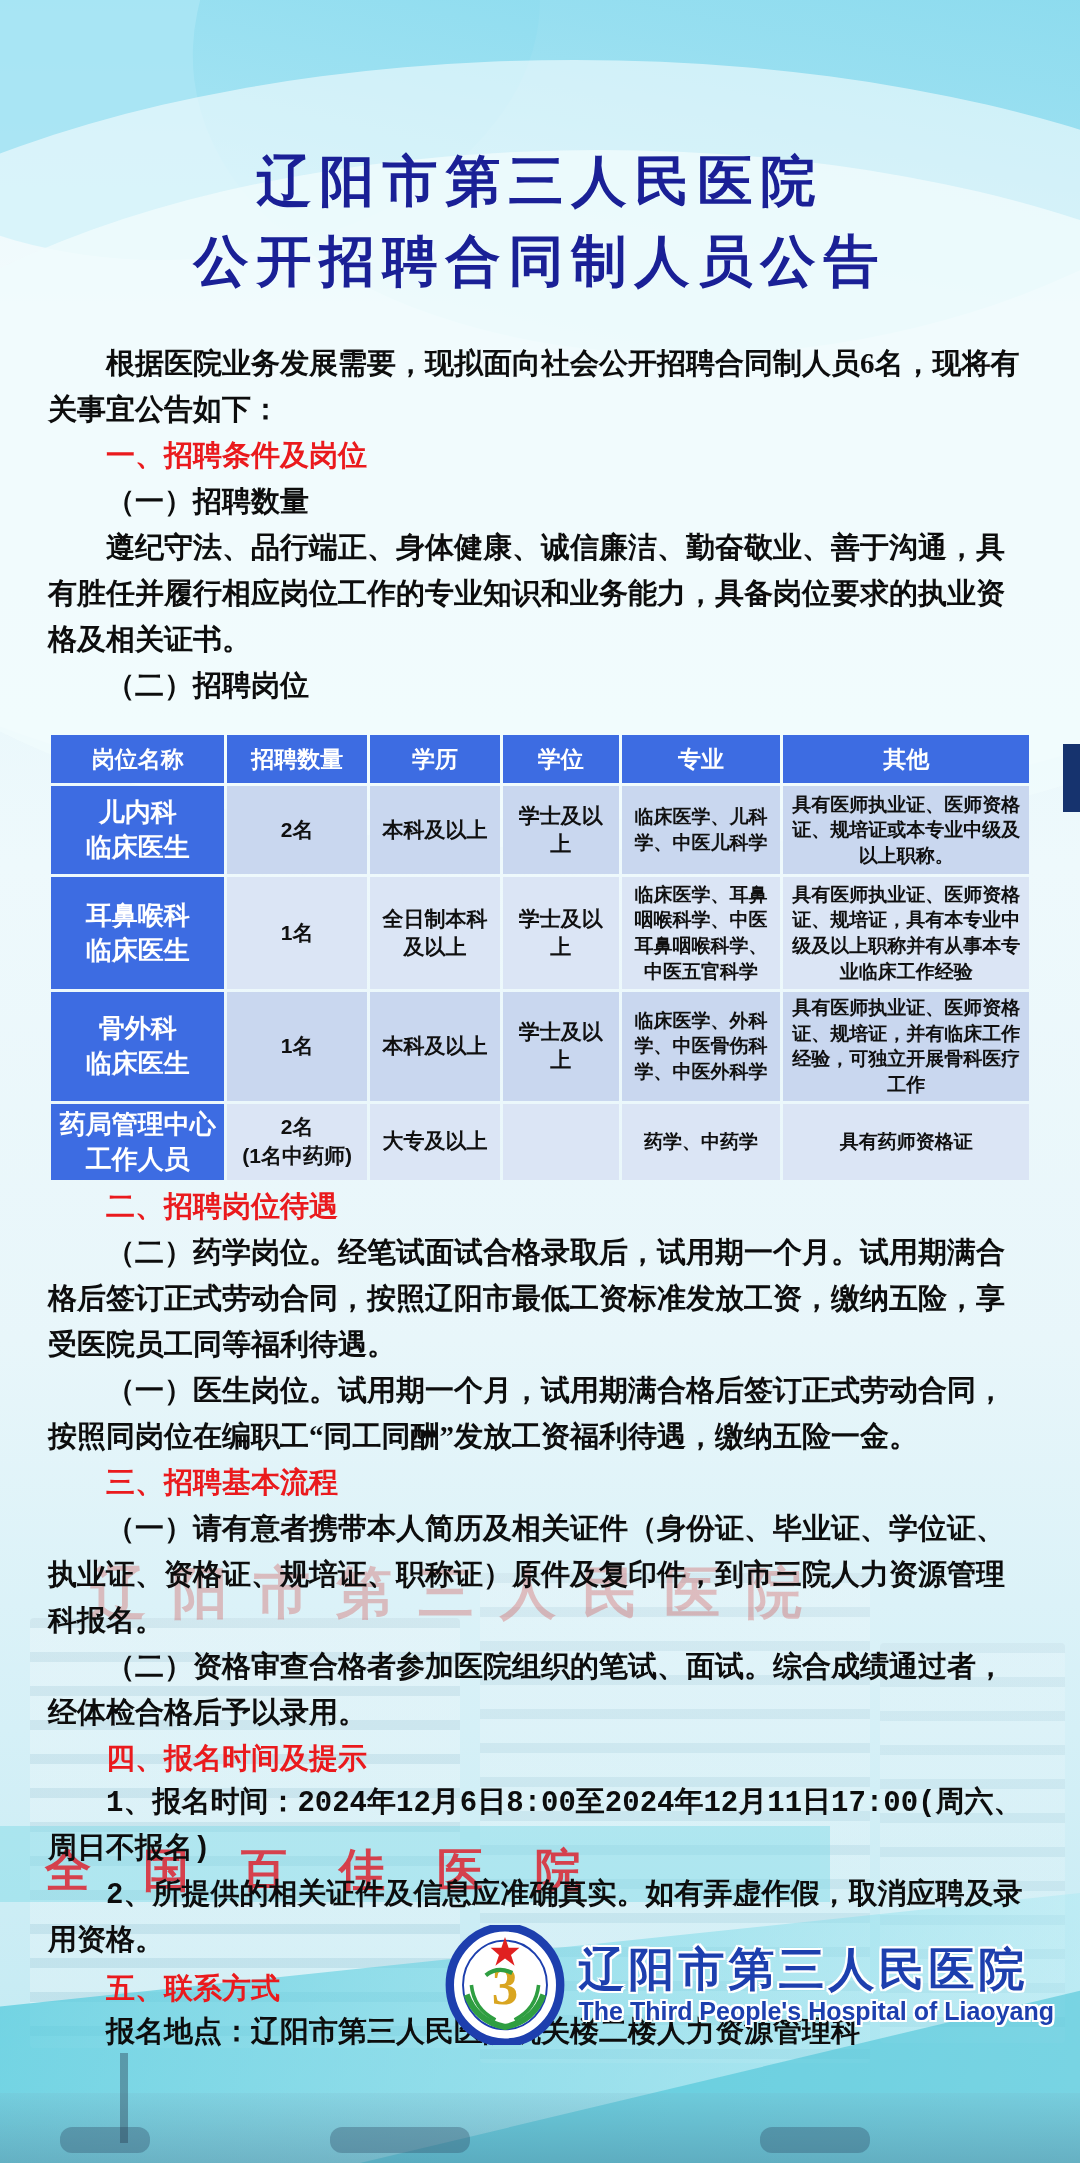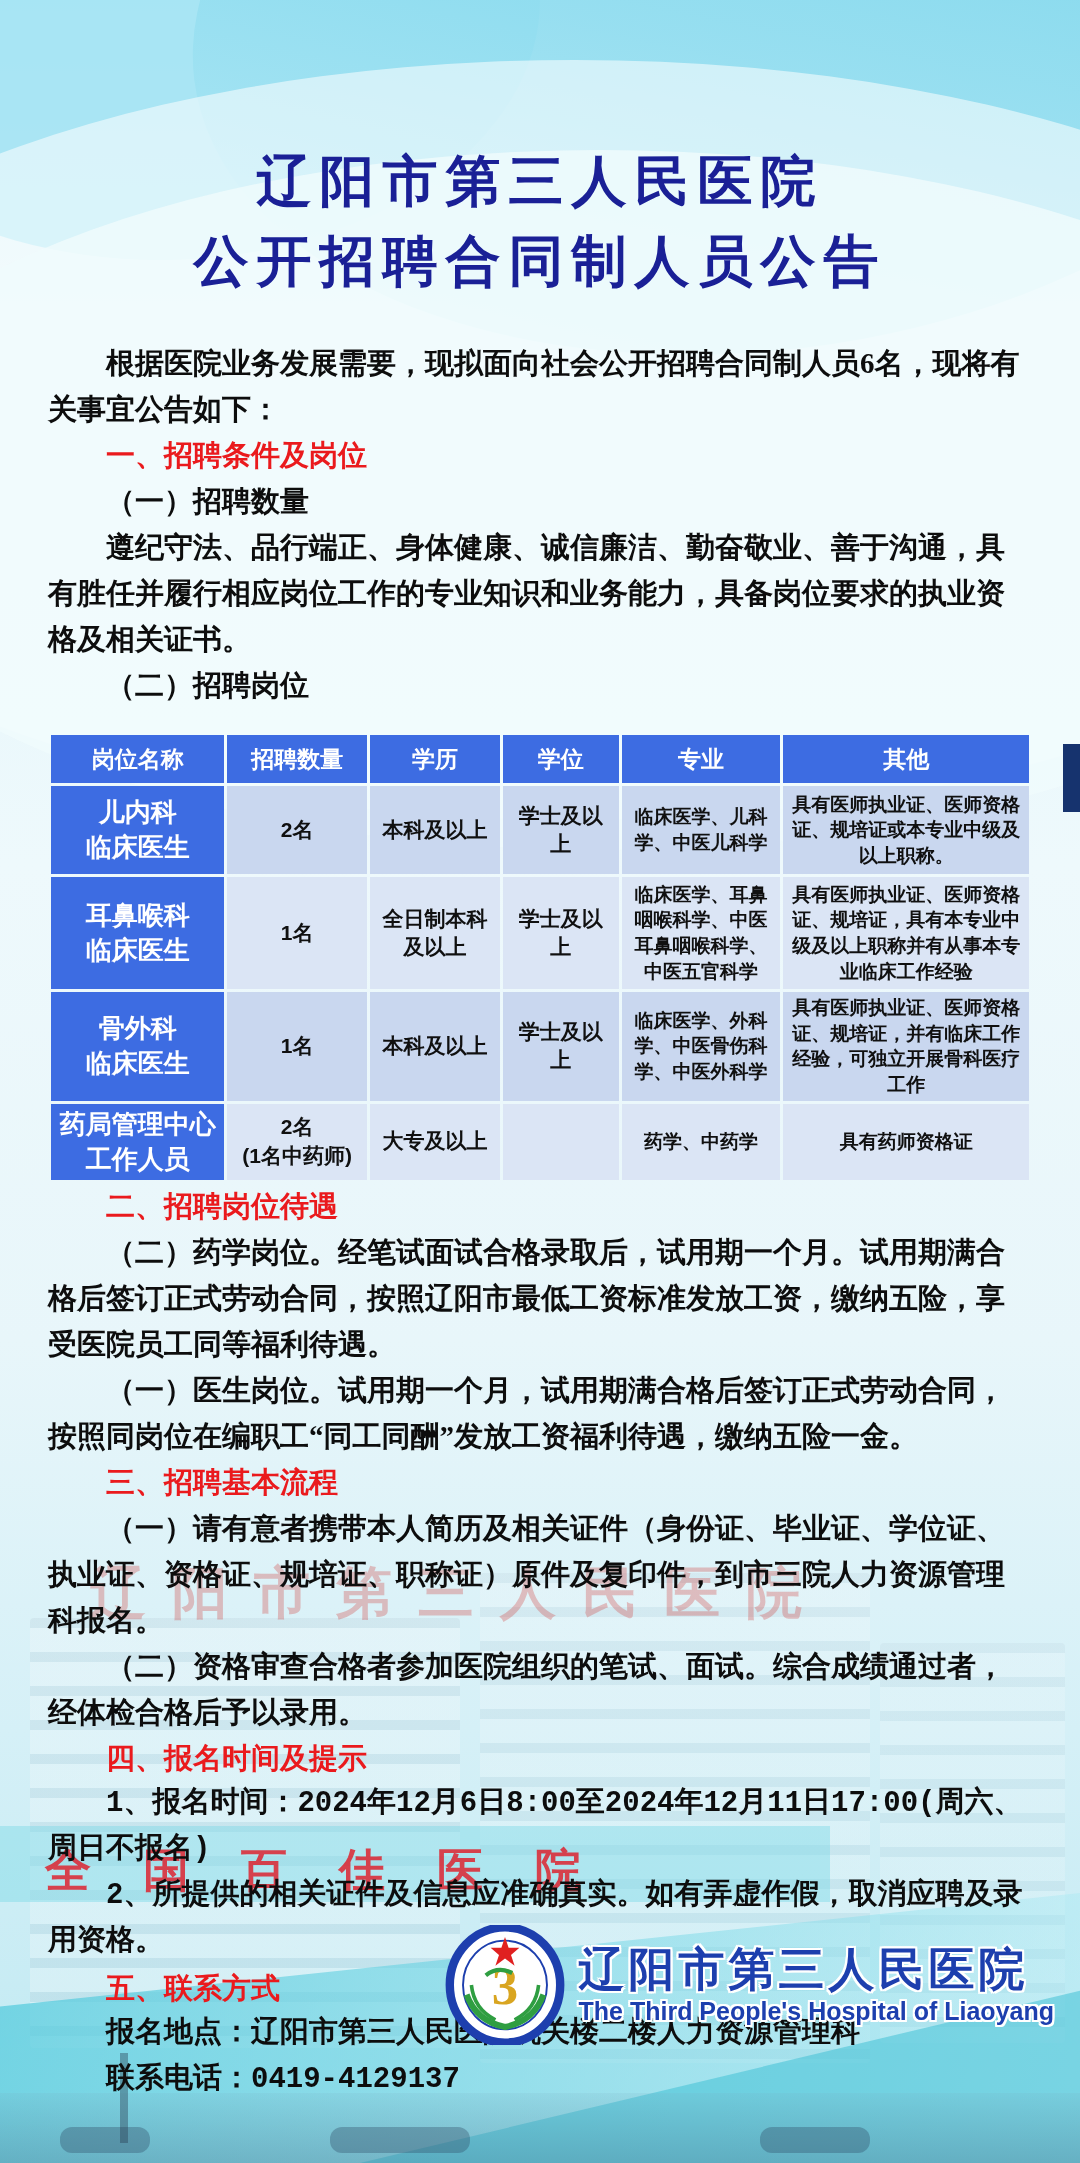--- a/index.html
+++ b/index.html
@@ -180,21 +180,20 @@
     <h3 class="sec">三、招聘基本流程</h3>
     <p class="para">（一）请有意者携带本人简历及相关证件（身份证、毕业证、学位证、执业证、资格证、规培证、职称证）原件及复印件，到市三院人力资源管理科报名。</p>
     <p class="para">（二）资格审查合格者参加医院组织的笔试、面试。综合成绩通过者，经体检合格后予以录用。</p>
 
     <h3 class="sec">四、报名时间及提示</h3>
     <p class="para sans">1、报名时间：2024年12月6日8:00至2024年12月11日17:00(周六、周日不报名)</p>
     <p class="para sans">2、所提供的相关证件及信息应准确真实。如有弄虚作假，取消应聘及录用资格。</p>
 
     <h3 class="sec">五、联系方式</h3>
     <p class="para sans">报名地点：辽阳市第三人民医院机关楼二楼人力资源管理科</p>
-    <p class="para sans">联系电话：0419-4129137</p>
   </div>
 
   <div class="scroll-thumb"></div>
 
   <div class="footer-logo">
     <svg width="120" height="120" viewBox="0 0 100 100">
       <ellipse cx="50" cy="50" rx="46" ry="48" fill="#ffffff" stroke="#1d3fae" stroke-width="7"></ellipse>
       <ellipse cx="50" cy="50" rx="35" ry="37" fill="#ffffff" stroke="#1d3fae" stroke-width="1.6"></ellipse>
       <path d="M18,58 Q26,80 50,85 Q74,80 82,58" stroke="#2f9e41" stroke-width="5" fill="none"></path>
       <path d="M22,50 Q24,70 42,79" stroke="#2f9e41" stroke-width="3" fill="none"></path>

